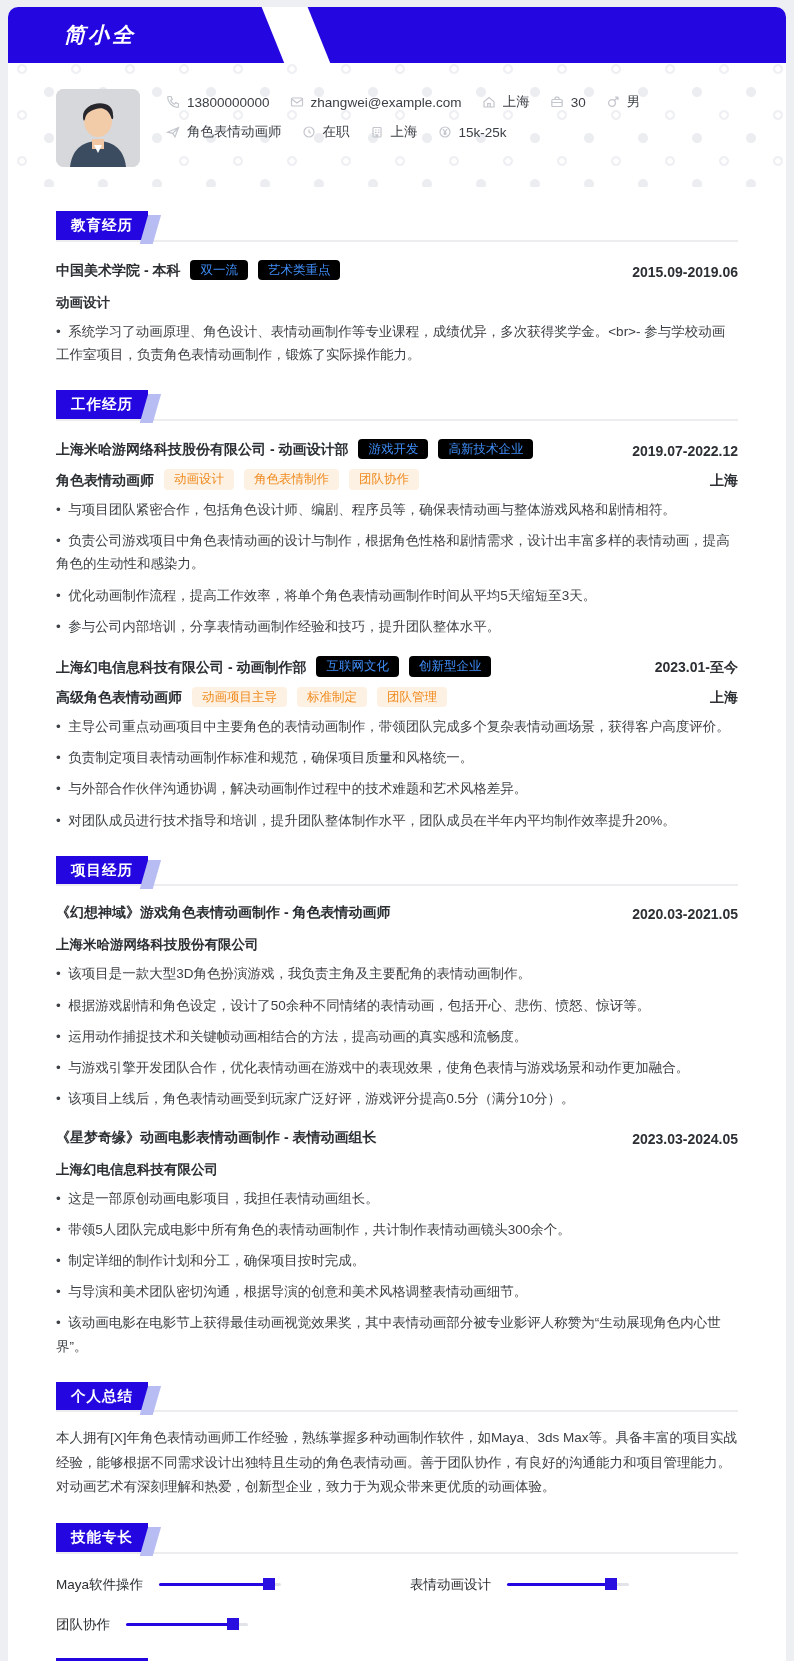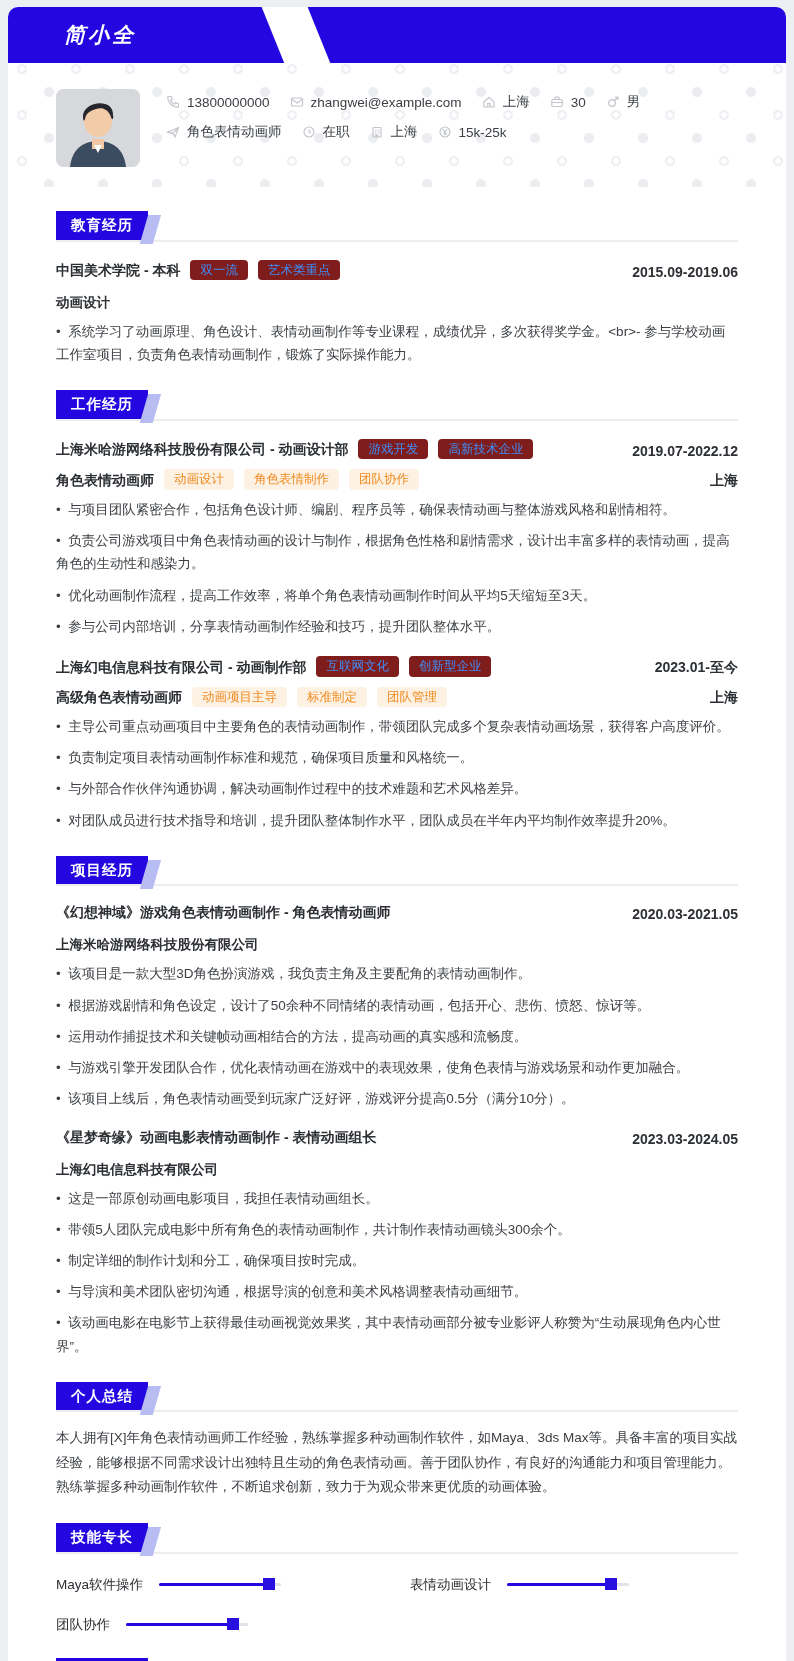--- a/index.html
+++ b/index.html
@@ -31,21 +31,21 @@
   .sec-head { border-bottom:2px solid #ededf0; margin-top:24px; line-height:0; }
   .sec-badge { display:inline-block; position:relative; background:#2407e0; color:#fff;
     font-size:14.5px; font-weight:700; line-height:1; padding:7px 15px 7px 15px; letter-spacing:1px; z-index:1; }
   .sec-badge::after { content:""; position:absolute; right:-9px; top:4px; height:100%; width:13px;
     background:#b7bdf3; transform:skewX(-16deg); z-index:-1; }
 
   .row { display:flex; align-items:flex-end; gap:10px; }
   .etitle { font-size:14px; font-weight:700; color:#2c2f33; }
   .date { margin-left:auto; font-size:14px; font-weight:700; color:#2c2f33; white-space:nowrap; }
   .tag { font-size:12.5px; line-height:1; padding:4px 10px; border-radius:4px; white-space:nowrap; }
-  .tag.blue { background:#7f1d1d; color:#3f8df8; }
+  .tag.blue { background:#000000; color:#3f8df8; }
   .tag.orange { background:#fdf1e3; color:#ef8a1d; }
 
   .head-row { margin-top:18px; }
   .sub-row { margin-top:10px; }
   .line2 { margin-top:14px; font-size:13.5px; font-weight:700; color:#2c2f33; }
   .bullets { margin-top:6px; }
   .b { font-size:13.5px; color:#3d4044; line-height:1.72; margin-top:8px; }
   .b::before { content:"•\00a0\00a0"; color:#3d4044; }
   .para { font-size:13.5px; color:#3d4044; line-height:1.8; margin-top:14px; }
 
@@ -261,21 +261,21 @@
           <p class="b">带领5人团队完成电影中所有角色的表情动画制作，共计制作表情动画镜头300余个。</p>
           <p class="b">制定详细的制作计划和分工，确保项目按时完成。</p>
           <p class="b">与导演和美术团队密切沟通，根据导演的创意和美术风格调整表情动画细节。</p>
           <p class="b">该动画电影在电影节上获得最佳动画视觉效果奖，其中表情动画部分被专业影评人称赞为“生动展现角色内心世界”。</p>
         </div>
       </div>
 
       <div class="sec-head">
         <span class="sec-badge">个人总结</span>
       </div>
-      <p class="para">本人拥有[X]年角色表情动画师工作经验，熟练掌握多种动画制作软件，如Maya、3ds Max等。具备丰富的项目实战经验，能够根据不同需求设计出独特且生动的角色表情动画。善于团队协作，有良好的沟通能力和项目管理能力。熟练掌握多种动画制作软件，不断追求创新，致力于为观众带来更优质的动画体验。</p>
+      <p class="para">本人拥有[X]年角色表情动画师工作经验，熟练掌握多种动画制作软件，如Maya、3ds Max等。具备丰富的项目实战经验，能够根据不同需求设计出独特且生动的角色表情动画。善于团队协作，有良好的沟通能力和项目管理能力。对动画艺术有深刻理解和热爱，创新型企业，致力于为观众带来更优质的动画体验。</p>
 
       <div class="sec-head">
         <span class="sec-badge">技能专长</span>
       </div>
       <div class="skills">
         <div class="skill">
           <span class="skill-name">Maya软件操作</span>
           <span class="track">
               <span class="fill" style="width: 90%;"></span>
               <span class="knob" style="left: 90%;"></span>

